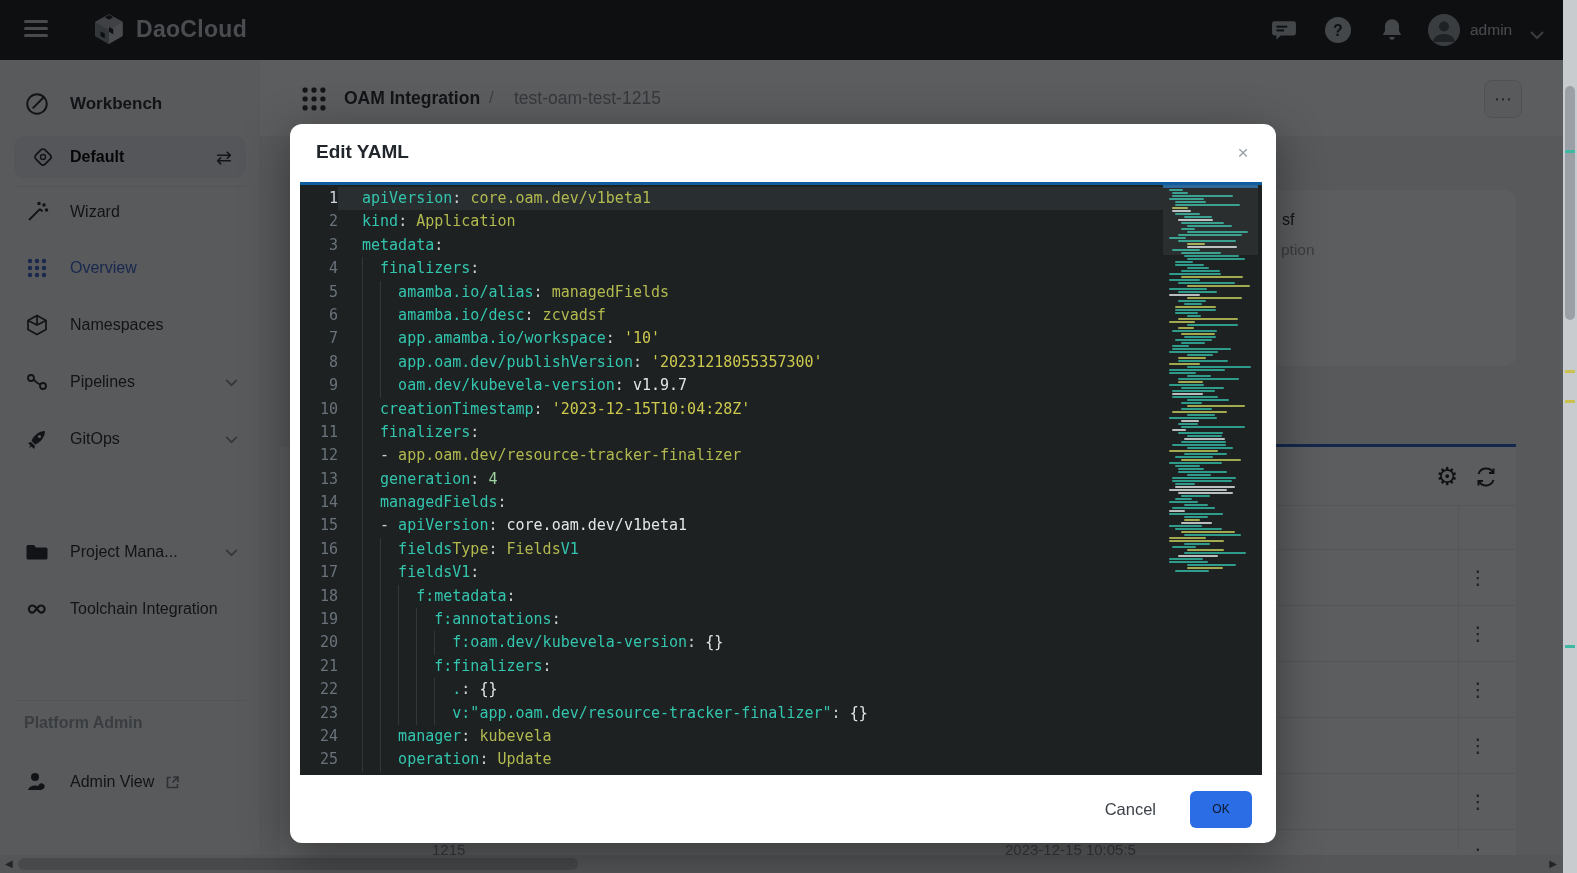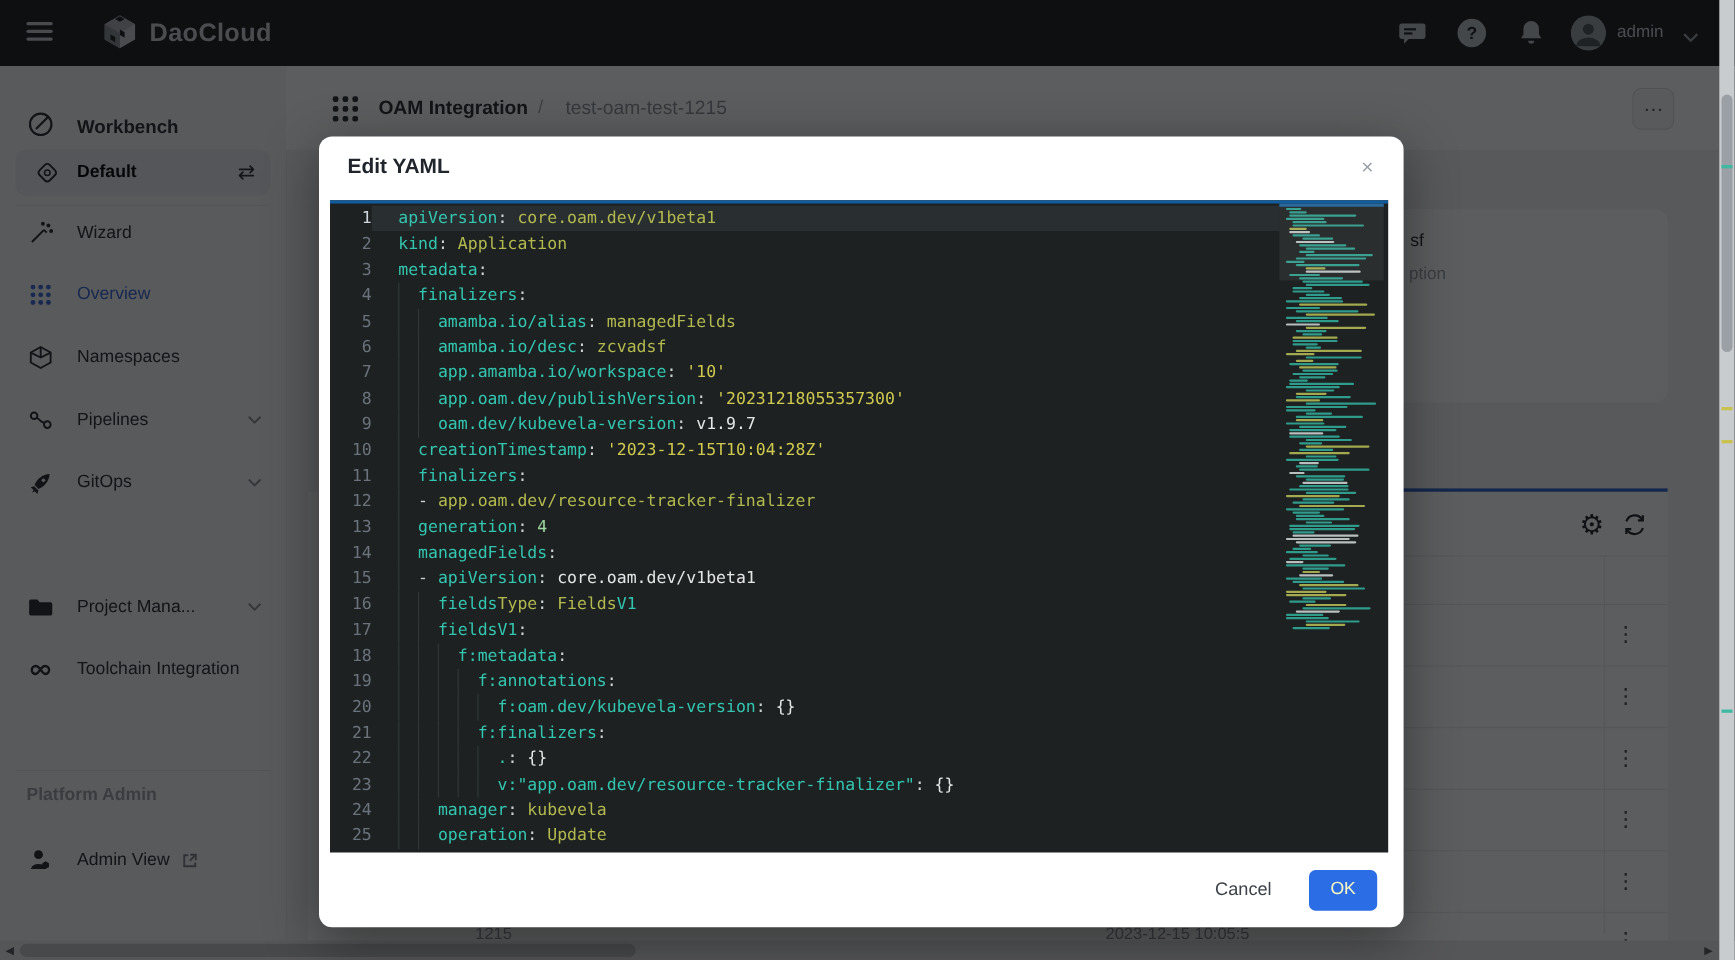--- a/index.html
+++ b/index.html
@@ -63,21 +63,21 @@
   .vs-tick{position:absolute;left:2px;width:10px;height:3px;}
 
   
   .overlay{position:absolute;left:0;top:0;width:1577px;height:873px;background:rgba(7,9,11,0.66);z-index:50;}
   .modal{position:absolute;left:290px;top:124px;width:986px;height:719px;background:#ffffff;border-radius:12px;z-index:60;box-shadow:0 12px 48px rgba(0,0,0,.4);}
   .m-head{position:absolute;left:0;top:0;width:100%;height:58px;}
   .m-title{position:absolute;left:26px;top:17px;font-size:19px;font-weight:bold;color:#21262c;}
   .m-close{position:absolute;right:20px;top:16px;width:26px;height:26px;font-size:19px;color:#9aa1a8;display:flex;align-items:center;justify-content:center;cursor:pointer;}
   .m-foot{position:absolute;left:0;bottom:0;width:100%;height:68px;display:flex;align-items:center;justify-content:flex-end;padding-right:24px;box-sizing:border-box;}
   .btn-cancel{font-size:16.5px;color:#3c4248;margin-right:34px;cursor:pointer;}
-  .btn-ok{min-width:62px;height:37px;background:#2b6de4;color:#fef9c3;font-size:16px;border:none;border-radius:6px;cursor:pointer;font-family:"Liberation Sans",sans-serif;}
+  .btn-ok{min-width:62px;height:37px;background:#2b6de4;color:#0f172a;font-size:12px;border:none;border-radius:6px;cursor:pointer;font-family:"Liberation Sans",sans-serif;}
 
   
   .editor{position:absolute;left:10px;top:58px;width:962px;height:593px;background:#1d2122;overflow:hidden;
           font-family:"DejaVu Sans Mono",monospace;font-size:15px;}
   .ed-topline{position:absolute;left:0;top:0;width:100%;height:3px;background:#0f5c9e;}
   .lines{position:absolute;left:0;top:5px;right:99px;}
   .cl{display:flex;height:23.4px;line-height:23.4px;white-space:pre;}
   .cl .ln{width:38px;text-align:right;color:#6a737c;flex:0 0 38px;font-size:15px;user-select:none;}
   .cl .lc{position:relative;flex:1;padding-left:24px;}
   .cl.active .lc{background:#292f31;}
@@ -144,21 +144,21 @@
     </div>
     <span class="tb-user" style="left:1470px;">admin</span>
     <span class="tb-chev" style="left:1530px;">
       <svg width="14" height="9" viewBox="0 0 14 9" fill="none" stroke="#9aa0a7" stroke-width="2">
           <path d="M1 1 l6 6 6-6"></path>
         </svg>
     </span>
   </div>
 
   <div class="sidebar">
-    <div class="sb-row sb-head" style="top:22px;align-items:flex-end;">
+    <div class="sb-row sb-head" style="top:22px;">
       <span class="sb-ic">
         <svg width="26" height="26" viewBox="0 0 24 24" fill="none" stroke="#23272e" stroke-width="1.8">
           <circle cx="12" cy="12" r="9"></circle>
             <path d="M8 16 L17.5 6.5"></path>
             <circle cx="18" cy="6" r="1.2" fill="#23272e" stroke="none"></circle>
         </svg>
       </span>
       <span class="sb-label">Workbench</span>
     </div>
 

